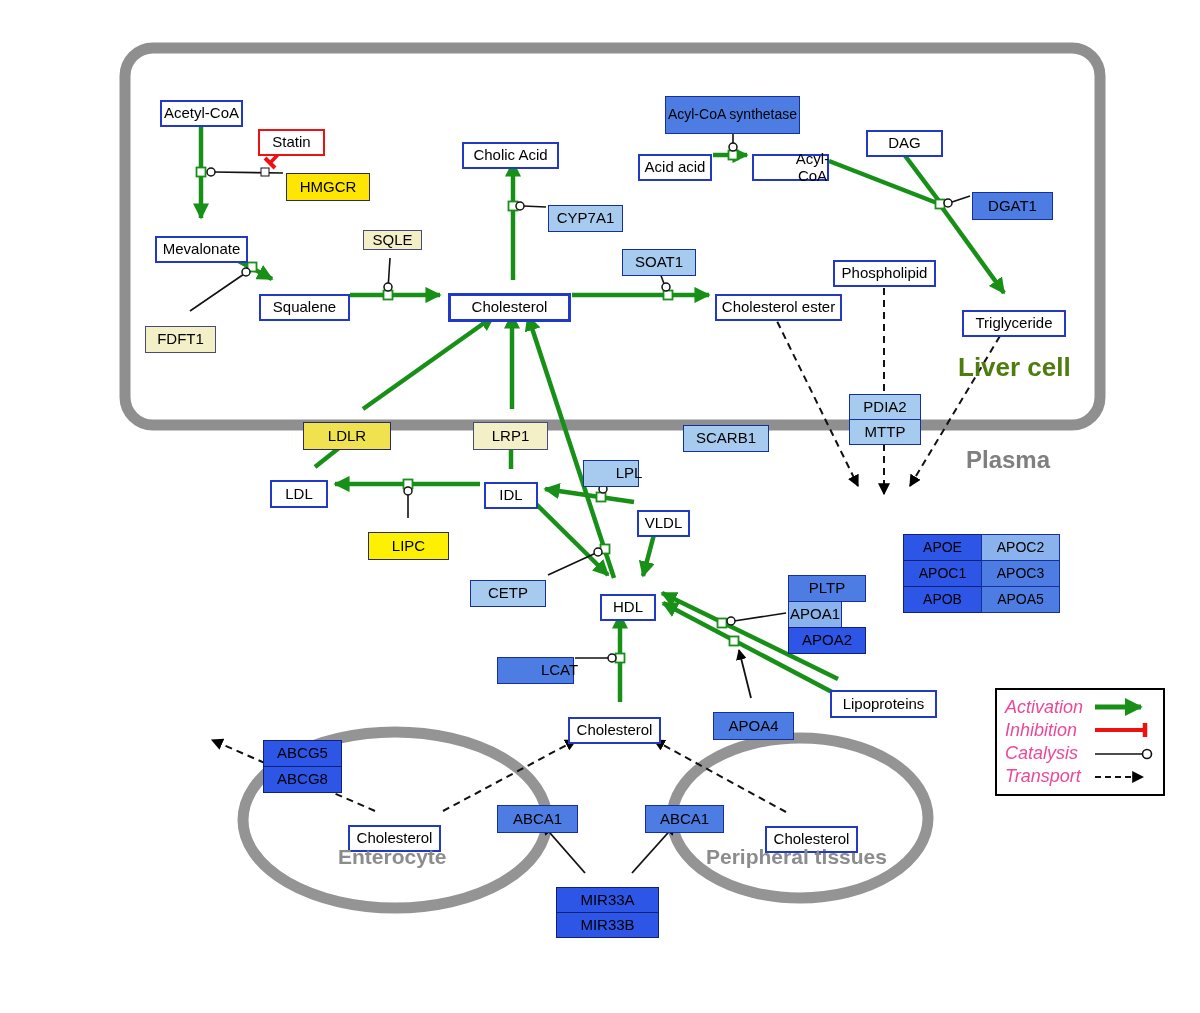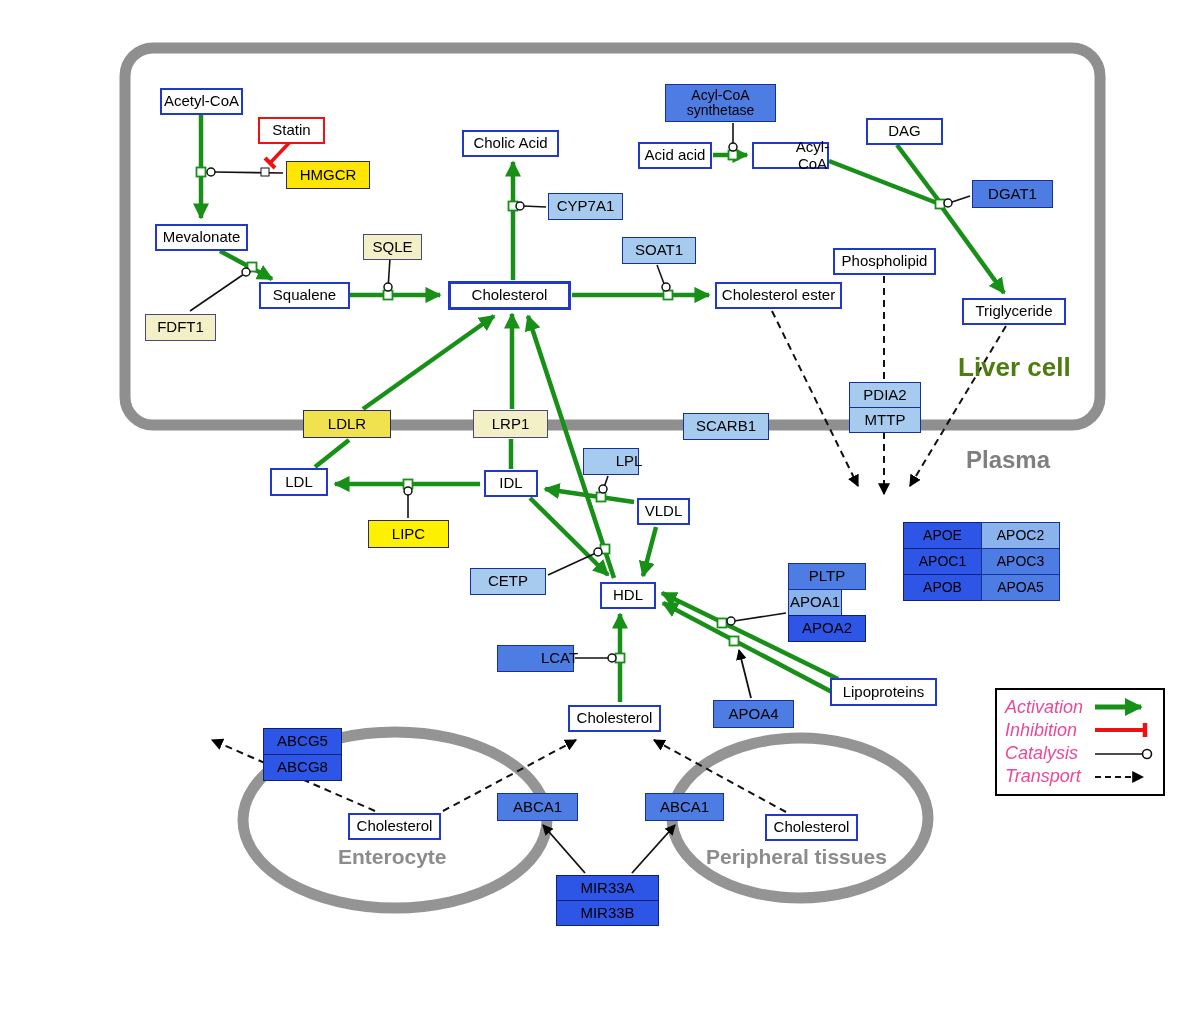--- a/index.html
+++ b/index.html
@@ -1,21 +1,21 @@
 <!DOCTYPE html>
 <html><head>
 <meta charset="utf-8">
 <style>
   html,body{margin:0;padding:0;background:#fff;}
   .canvas{position:relative;width:1200px;height:1013px;background:#fff;overflow:hidden;
           font-family:"Liberation Sans",sans-serif;}
   .edges{position:absolute;left:0;top:0;z-index:1;}
   .node{position:absolute;z-index:2;display:flex;align-items:center;justify-content:center;
         box-sizing:border-box;font-size:15px;color:#000;text-align:center;line-height:1.1;
-        background:#fff;border:2px solid #2239c8;}
+        background:#fff;border:2px solid #2239c8;margin-top:12px;}
   .met{background:#fff;border:2px solid #2239c8;}
   .big{border-width:3px;}
   .statin{background:#fff;border:2.5px solid #ee1111;}
   .yellow{background:#ffe600;border:1.5px solid #2a2a6a;}
   .yellow2{background:#f0e14e;border:1.5px solid #2a2a6a;}
   .yellow3{background:#fdf000;border:1.5px solid #2a2a6a;}
   .cream{background:#f3efc7;border:1.5px solid #4a4a7a;}
   .lblue{background:#a6cbee;border:1.5px solid #16309b;}
   .lmblue{background:#8ab2ec;border:1.5px solid #16309b;}
   .mblue{background:#4d7de2;border:1.5px solid #16309b;}
@@ -141,27 +141,27 @@
 
     <rect x="261" y="168" width="8" height="8" fill="#fff" stroke="#111" stroke-width="1"></rect>
   </svg>
 
   <div class="node met" style="left:160px;top:88px;width:83px;height:27px;">Acetyl-CoA</div>
   <div class="node statin" style="left:258px;top:117px;width:67px;height:27px;">Statin</div>
   <div class="node yellow" style="left:286px;top:161px;width:84px;height:28px;">HMGCR</div>
   <div class="node met" style="left:155px;top:224px;width:93px;height:27px;">Mevalonate</div>
   <div class="node cream" style="left:145px;top:314px;width:71px;height:27px;">FDFT1</div>
   <div class="node met" style="left:259px;top:282px;width:91px;height:27px;">Squalene</div>
-  <div class="node cream" style="left:363px;top:234px;width:59px;height:26px;">SQLE</div>
+  <div class="node cream" style="left:363px;top:218px;width:59px;height:20px;">SQLE</div>
   <div class="node met big" style="left:448px;top:281px;width:123px;height:29px;">Cholesterol</div>
   <div class="node met" style="left:462px;top:130px;width:97px;height:27px;">Cholic Acid</div>
   <div class="node lblue" style="left:548px;top:193px;width:75px;height:27px;">CYP7A1</div>
   <div class="node lblue" style="left:622px;top:237px;width:74px;height:27px;">SOAT1</div>
   <div class="node met" style="left:715px;top:282px;width:127px;height:27px;">Cholesterol ester</div>
-  <div class="node mblue small" style="left:665px;top:84px;width:111px;height:38px;">Acyl-CoA synthetase</div>
+  <div class="node mblue small" style="left:665px;top:84px;width:135px;height:38px;">Acyl-CoA synthetase</div>
   <div class="node met" style="left:638px;top:142px;width:74px;height:27px;">Acid acid</div>
   <div class="node met" style="left:752px;top:142px;width:77px;height:27px;padding-left:44px;">Acyl-CoA</div>
   <div class="node met" style="left:866px;top:118px;width:77px;height:27px;">DAG</div>
   <div class="node mblue" style="left:972px;top:180px;width:81px;height:28px;">DGAT1</div>
   <div class="node met" style="left:833px;top:248px;width:103px;height:27px;">Phospholipid</div>
   <div class="node met" style="left:962px;top:298px;width:104px;height:27px;">Triglyceride</div>
   <div class="node lblue" style="left:849px;top:382px;width:72px;height:26px;">PDIA2</div>
   <div class="node lblue" style="left:849px;top:407px;width:72px;height:26px;">MTTP</div>
 
   <div class="node yellow2" style="left:303px;top:410px;width:88px;height:28px;">LDLR</div>

